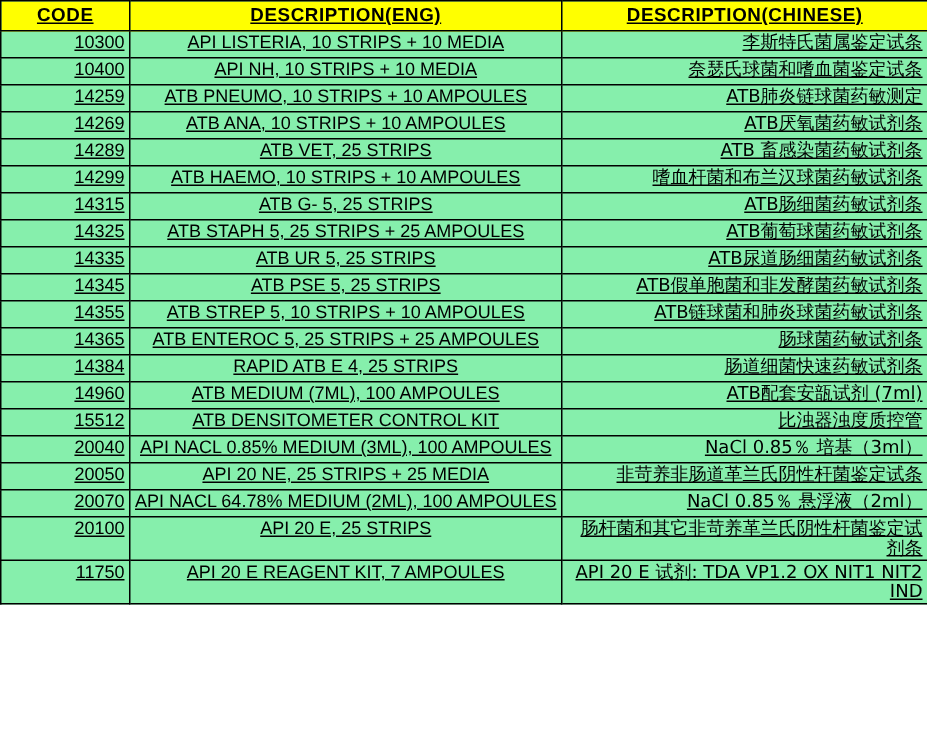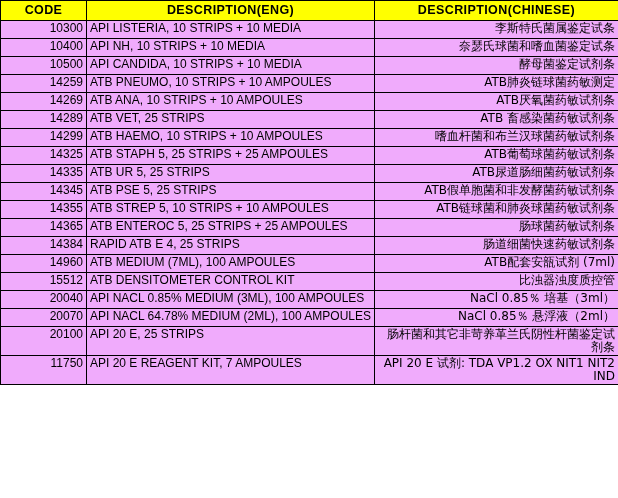--- a/index.html
+++ b/index.html
@@ -10,21 +10,22 @@
   body {
     width: 618px;
     height: 498px;
     font-family: "Liberation Sans", sans-serif;
     overflow: hidden;
   }
   table.catalog {
     border-collapse: collapse;
     width: 618px;
     table-layout: fixed;
-    background: #f0abfc;
+    background: #86efac;
+    text-decoration: underline;
   }
   table.catalog th,
   table.catalog td {
     border: 1px solid #000000;
     padding: 1px 3px;
     vertical-align: top;
     font-size: 12px;
     line-height: 13px;
     color: #000000;
     word-wrap: break-word;
@@ -42,21 +43,21 @@
   col.c-code { width: 86px; }
   col.c-eng  { width: 288px; }
   col.c-chi  { width: 244px; }
 
   td.code {
     text-align: right;
     padding-right: 6px;
     white-space: nowrap;
   }
   td.eng {
-    text-align: left;
+    text-align: center;
   }
   td.chi {
     text-align: right;
     font-family: "DejaVu Sans", sans-serif;
     font-size: 11.5px;
   }
   
   tbody tr {
     height: 18px;
     margin-top: 22px;
@@ -95,45 +96,45 @@
         <td class="code">10300</td>
         <td class="eng">API LISTERIA, 10 STRIPS + 10 MEDIA</td>
         <td class="chi">李斯特氏菌属鉴定试条</td>
       </tr>
       <tr>
         <td class="code">10400</td>
         <td class="eng">API NH, 10 STRIPS + 10 MEDIA</td>
         <td class="chi">奈瑟氏球菌和嗜血菌鉴定试条</td>
       </tr>
       <tr>
-        <td class="code">10500</td>
-        <td class="eng">API CANDIDA, 10 STRIPS + 10 MEDIA</td>
-        <td class="chi">酵母菌鉴定试剂条</td>
-      </tr>
-      <tr>
         <td class="code">14259</td>
         <td class="eng">ATB PNEUMO, 10 STRIPS + 10 AMPOULES</td>
         <td class="chi">ATB肺炎链球菌药敏测定</td>
       </tr>
       <tr>
         <td class="code">14269</td>
         <td class="eng">ATB ANA, 10 STRIPS + 10 AMPOULES</td>
         <td class="chi">ATB厌氧菌药敏试剂条</td>
       </tr>
       <tr>
         <td class="code">14289</td>
         <td class="eng">ATB VET, 25 STRIPS</td>
         <td class="chi">ATB 畜感染菌药敏试剂条</td>
       </tr>
       <tr>
         <td class="code">14299</td>
         <td class="eng">ATB HAEMO, 10 STRIPS + 10 AMPOULES</td>
         <td class="chi">嗜血杆菌和布兰汉球菌药敏试剂条</td>
       </tr>
       <tr>
+        <td class="code">14315</td>
+        <td class="eng">ATB G- 5, 25 STRIPS</td>
+        <td class="chi">ATB肠细菌药敏试剂条</td>
+      </tr>
+      <tr>
         <td class="code">14325</td>
         <td class="eng">ATB STAPH 5, 25 STRIPS + 25 AMPOULES</td>
         <td class="chi">ATB葡萄球菌药敏试剂条</td>
       </tr>
       <tr>
         <td class="code">14335</td>
         <td class="eng">ATB UR 5, 25 STRIPS</td>
         <td class="chi">ATB尿道肠细菌药敏试剂条</td>
       </tr>
       <tr>
@@ -165,20 +166,25 @@
         <td class="code">15512</td>
         <td class="eng">ATB DENSITOMETER CONTROL KIT</td>
         <td class="chi">比浊器浊度质控管</td>
       </tr>
       <tr>
         <td class="code">20040</td>
         <td class="eng">API NACL 0.85% MEDIUM (3ML), 100 AMPOULES</td>
         <td class="chi">NaCl 0.85％ 培基（3ml）</td>
       </tr>
       <tr>
+        <td class="code">20050</td>
+        <td class="eng">API 20 NE, 25 STRIPS + 25 MEDIA</td>
+        <td class="chi">非苛养非肠道革兰氏阴性杆菌鉴定试条</td>
+      </tr>
+      <tr>
         <td class="code">20070</td>
         <td class="eng">API NACL 64.78% MEDIUM (2ML), 100 AMPOULES</td>
         <td class="chi">NaCl 0.85％ 悬浮液（2ml）</td>
       </tr>
       <tr>
         <td class="code">20100</td>
         <td class="eng">API 20 E, 25 STRIPS</td>
         <td class="chi">肠杆菌和其它非苛养革兰氏阴性杆菌鉴定试剂条</td>
       </tr>
       <tr>

